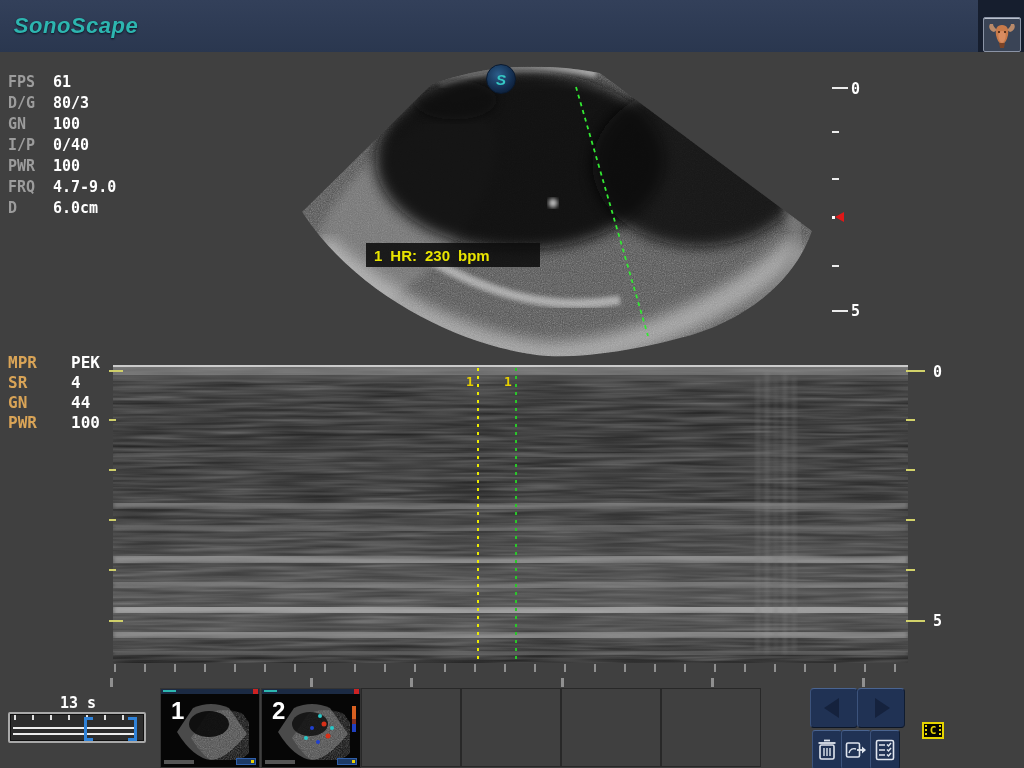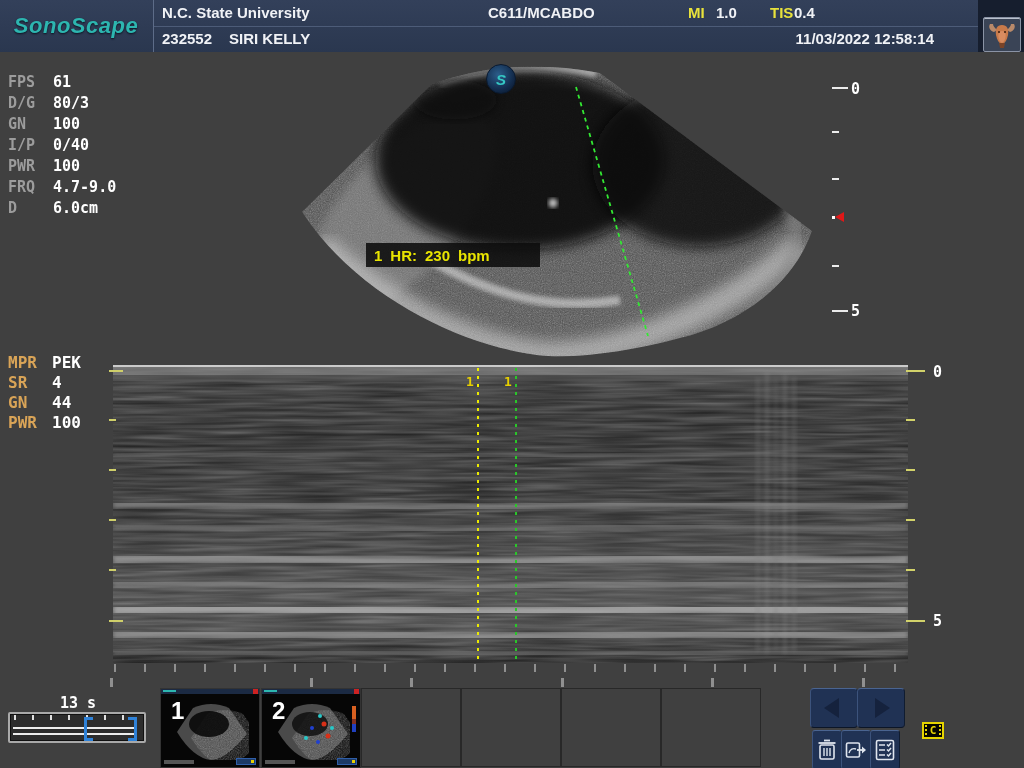--- a/index.html
+++ b/index.html
@@ -33,21 +33,21 @@
 
   
   .bparams{position:absolute;left:8px;top:72px;font-family:"DejaVu Sans Mono",monospace;
            font-weight:bold;font-size:15px;line-height:21px;}
   .bparams .lbl{display:inline-block;width:45px;color:#9c9c9c;}
   .bparams .val{color:#fff;}
   
   .mparams{position:absolute;left:8px;top:353px;font-family:"DejaVu Sans Mono",monospace;
            font-weight:bold;font-size:16px;line-height:20px;}
   .mparams .lbl{display:inline-block;width:44px;color:#d9a457;}
-  .mparams .val{color:#fff;}
+  .mparams .val{color:#fff;margin-left:19px;}
 
   
   .bscan{position:absolute;left:285px;top:55px;width:535px;height:305px;}
   .smarker{position:absolute;left:486px;top:64px;width:28px;height:28px;border-radius:50%;
            background:radial-gradient(circle at 40% 35%,#2c5d8a,#132c4d 60%,#081325);
            border:1px solid #0a1a30;display:flex;align-items:center;justify-content:center;
            color:#35c8c4;font-weight:bold;font-size:15px;font-style:italic;}
   .hrbox{position:absolute;left:366px;top:243px;width:174px;height:24px;background:rgba(12,12,12,.88);
          display:flex;align-items:center;color:#e8e400;font-weight:bold;font-size:15px;}
   .hrbox span{margin-left:8px;}
@@ -129,35 +129,20 @@
   .cine::before{left:1px;} .cine::after{right:1px;}
 </style>
 </head>
 <body>
 
 <div class="screen">
 
   <div class="hdr">
     <div class="hdr-logo">
       <span class="logo-text">SonoScape</span>
-    </div>
-    <div class="hdr-mid">
-      <div class="hdr-row1">
-        <span class="htext t-institution">N.C. State University</span>
-        <span class="htext t-preset">C611/MCABDO</span>
-        <span class="htext hyellow t-mi-l">MI</span>
-        <span class="htext t-mi-v">1.0</span>
-        <span class="htext hyellow t-tis-l">TIS</span>
-        <span class="htext t-tis-v">0.4</span>
-      </div>
-      <div class="hdr-row2">
-        <span class="htext t-id">232552</span>
-        <span class="htext t-name">SIRI KELLY</span>
-        <span class="htext t-datetime">11/03/2022 12:58:14</span>
-      </div>
     </div>
     <div class="hdr-animal">
       <div class="animal-btn">
         <svg width="30" height="28" viewBox="0 0 30 28">
           <path d="M3 3 C1 6 3 10 7 11 L10 9 C8 7 6 5 6 3 Z" fill="#b98a6a"></path>
           <path d="M27 3 C29 6 27 10 23 11 L20 9 C22 7 24 5 24 3 Z" fill="#b98a6a"></path>
           <path d="M15 4 C20 4 22 8 21 14 C20 19 18 22 15 24 C12 22 10 19 9 14 C8 8 10 4 15 4 Z" fill="#c87a4a"></path>
           <path d="M15 10 C18 10 19 13 18.5 16 C18 19 17 21 15 22 C13 21 12 19 11.5 16 C11 13 12 10 15 10 Z" fill="#e0946a" opacity="0.7"></path>
           <path d="M12 22 L18 22 L17 27 L13 27 Z" fill="#7a4428"></path>
           <circle cx="12" cy="11" r="1" fill="#3a1c0e"></circle>

